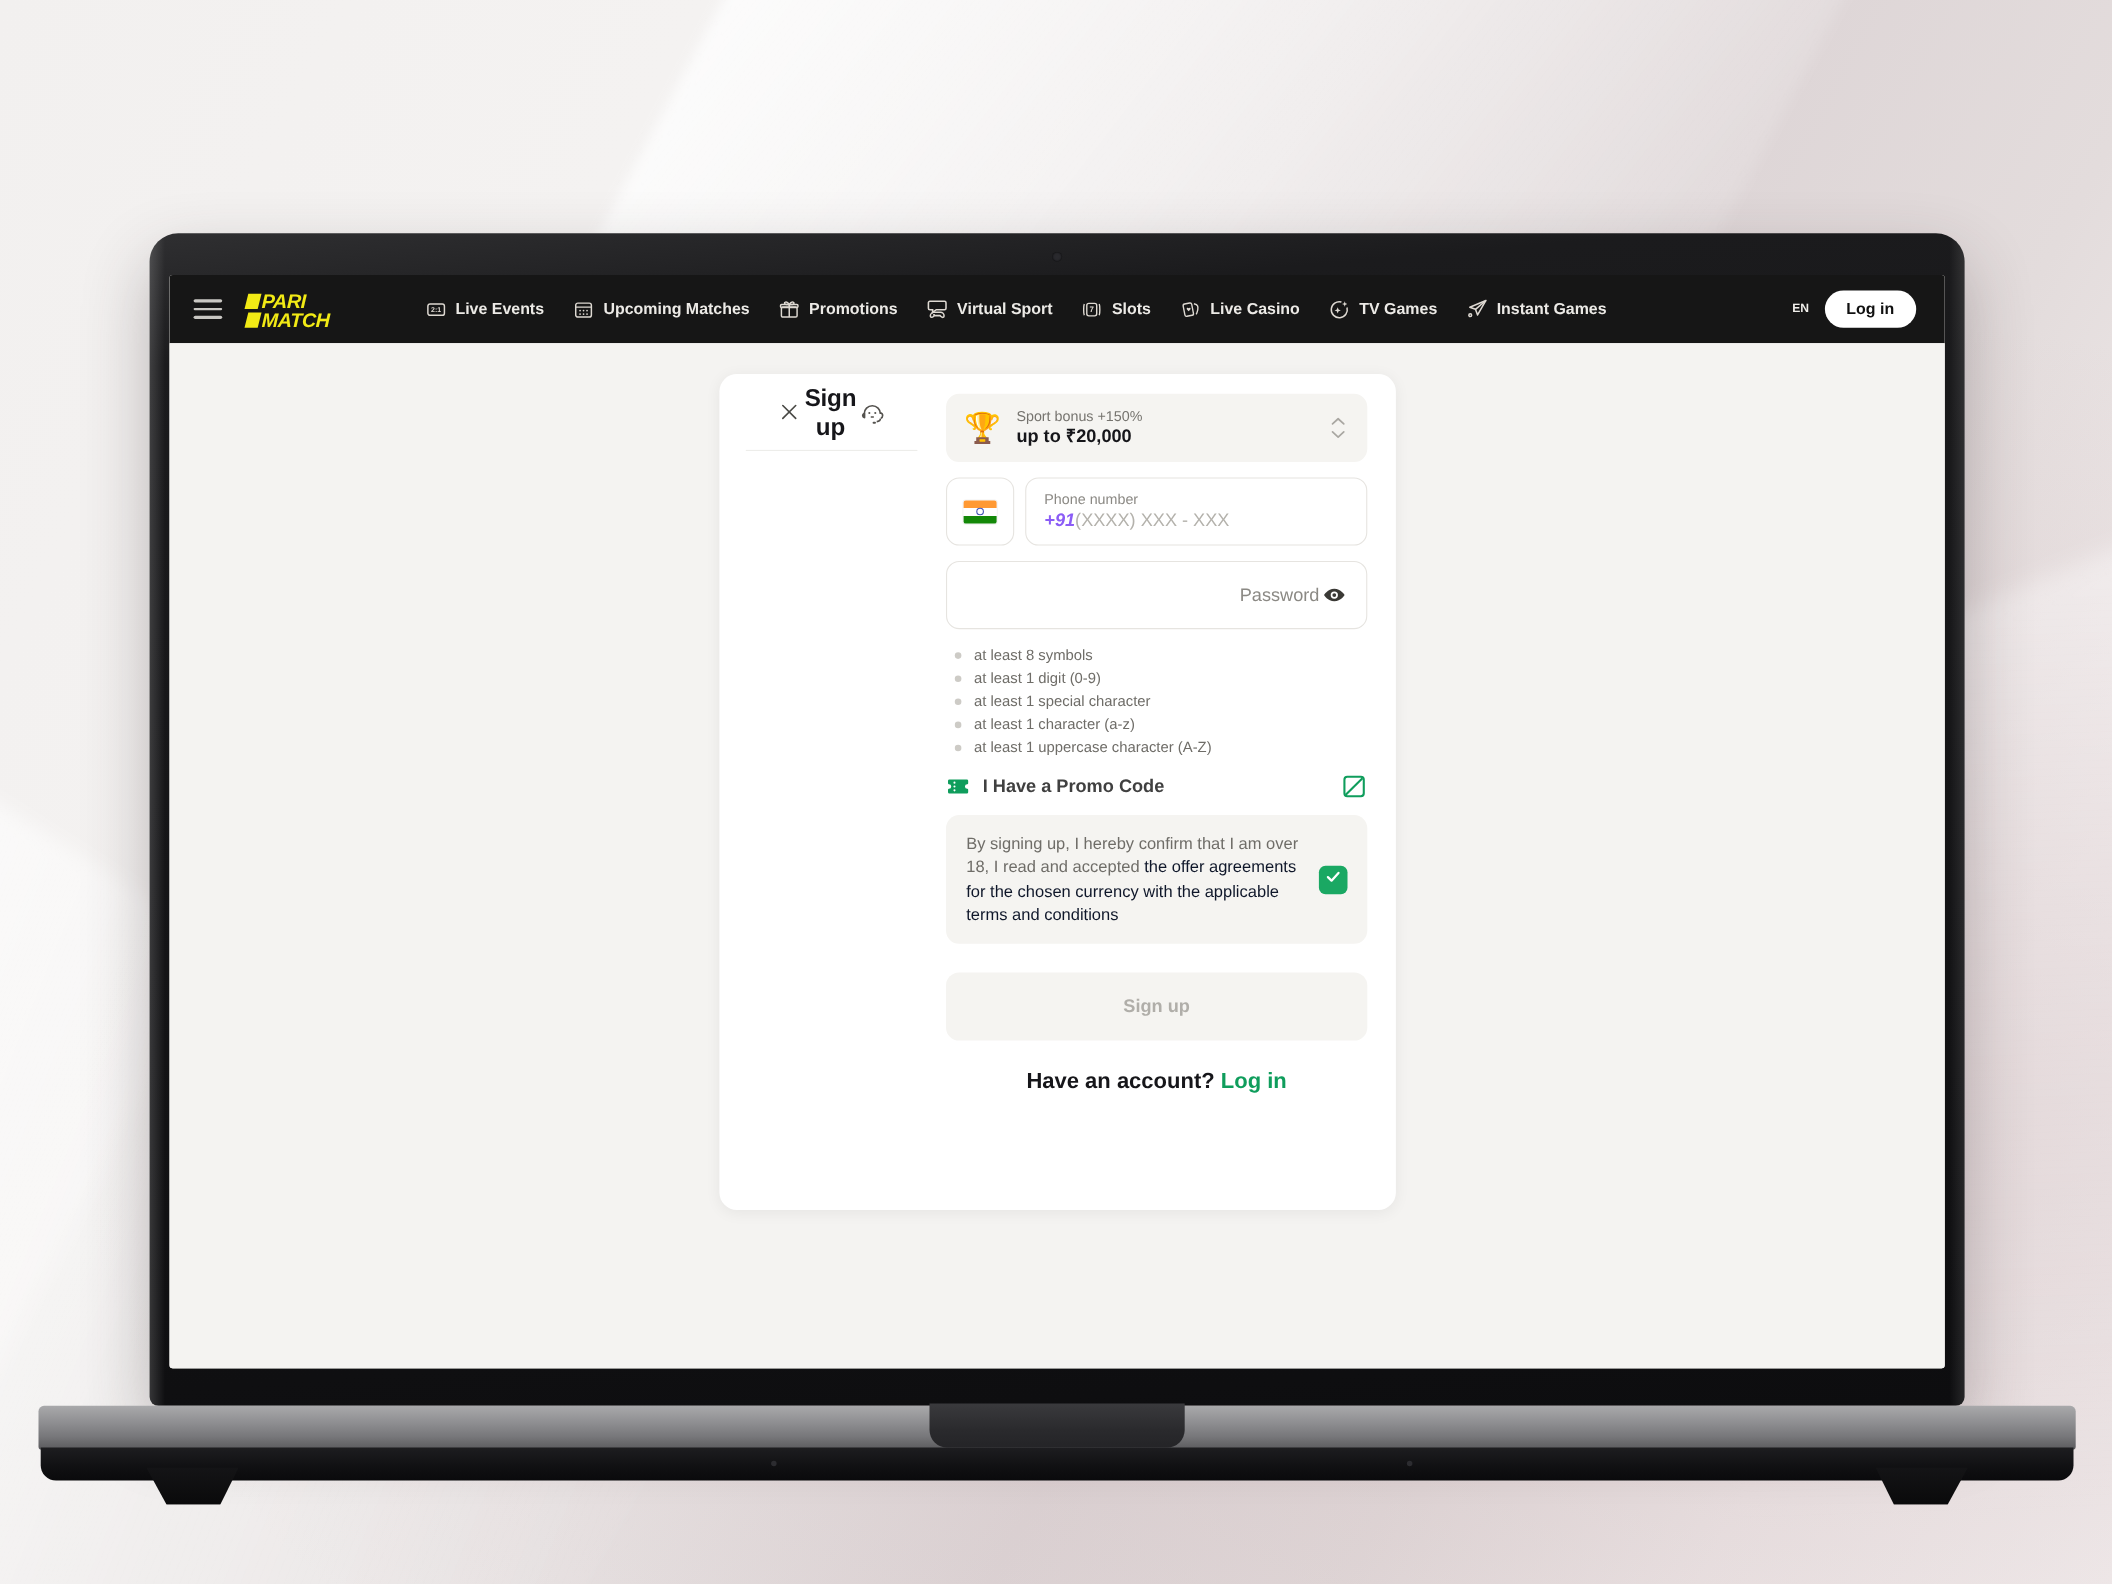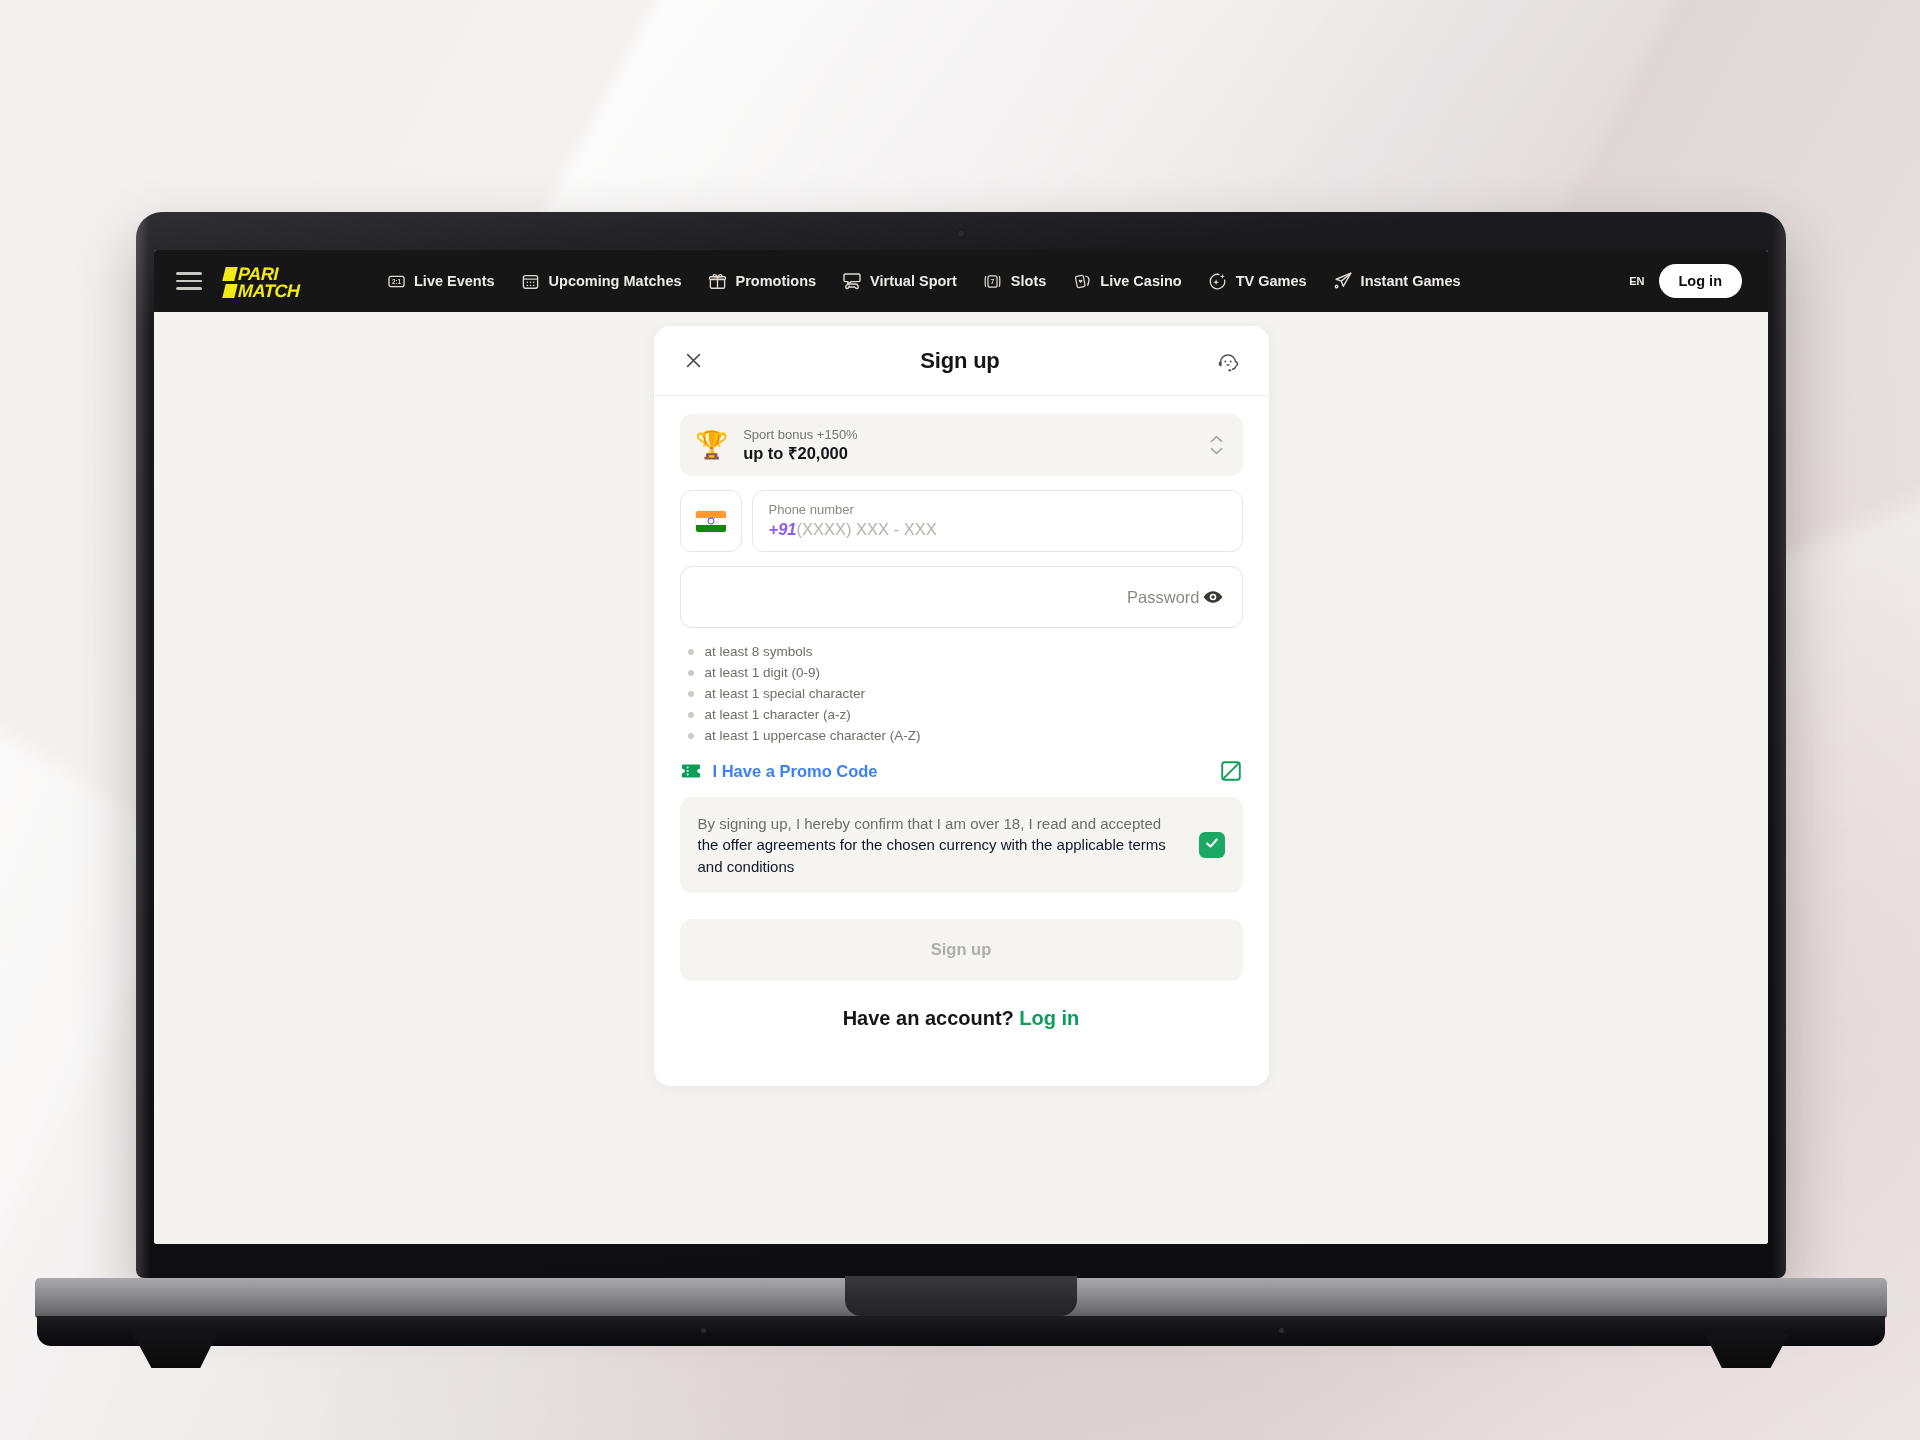--- a/index.html
+++ b/index.html
@@ -250,28 +250,28 @@
     position: relative;
     height: calc(100% - 62px);
     background: #f4f3f1;
     display: flex;
     justify-content: center;
   }
 
   
   #modal {
     width: 615px;
-    margin-top: 14px;
+    margin-top: 28px;
     height: 760px;
     background: #ffffff;
     border-radius: 16px;
     box-shadow: 0 2px 14px rgba(0,0,0,.06);
     display: flex;
-    flex-direction: column;
     overflow: hidden;
+    padding-left: 24px;
   }
   #modal-header {
     height: 70px;
     border-bottom: 1px solid #ededea;
     display: flex;
     align-items: center;
     padding: 0 26px;
     flex: 0 0 70px;
   }
   #close-btn {
@@ -382,21 +382,21 @@
   #rules li { display: flex; align-items: center; gap: 11px; font-size: 13.5px; color: #6f6d68; }
   .rule-dot { width: 6px; height: 6px; border-radius: 50%; background: #cdcbc6; flex: 0 0 6px; }
 
   
   #promo-row {
     margin-top: 16px;
     display: flex; align-items: center; gap: 11px;
     cursor: pointer;
   }
   #ticket-icon { width: 22px; height: 22px; flex: 0 0 22px; color: #0f9d5c; }
-  #promo-label { flex: 1; font-size: 16.5px; font-weight: 700; color: #3b82f6; }
+  #promo-label { flex: 1; font-size: 16.5px; font-weight: 700; color: #404040; }
   #promo-toggle { width: 24px; height: 24px; color: #0f9d5c; cursor: pointer; }
 
   
   #terms {
     margin-top: 14px;
     background: #f5f4f1;
     border-radius: 12px;
     padding: 16px 18px;
     display: flex;
     align-items: center;

